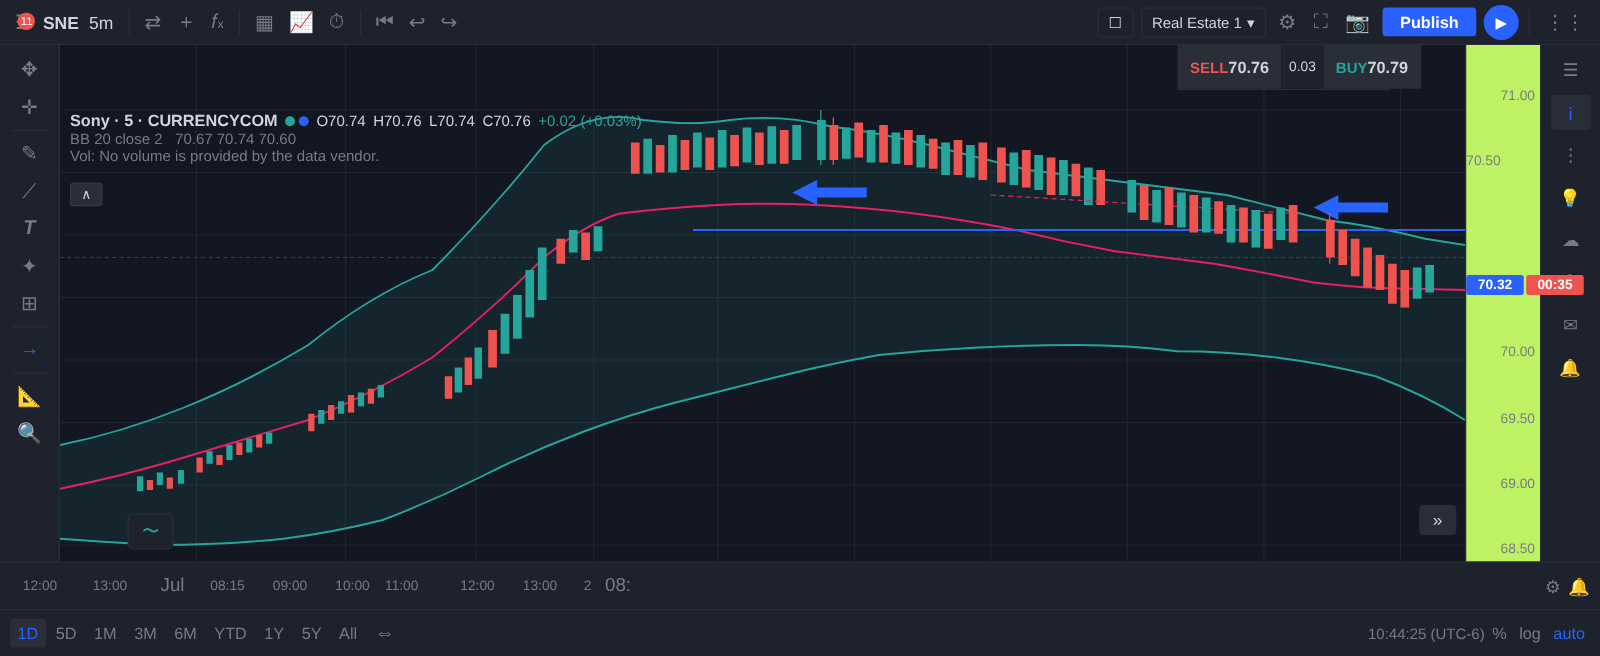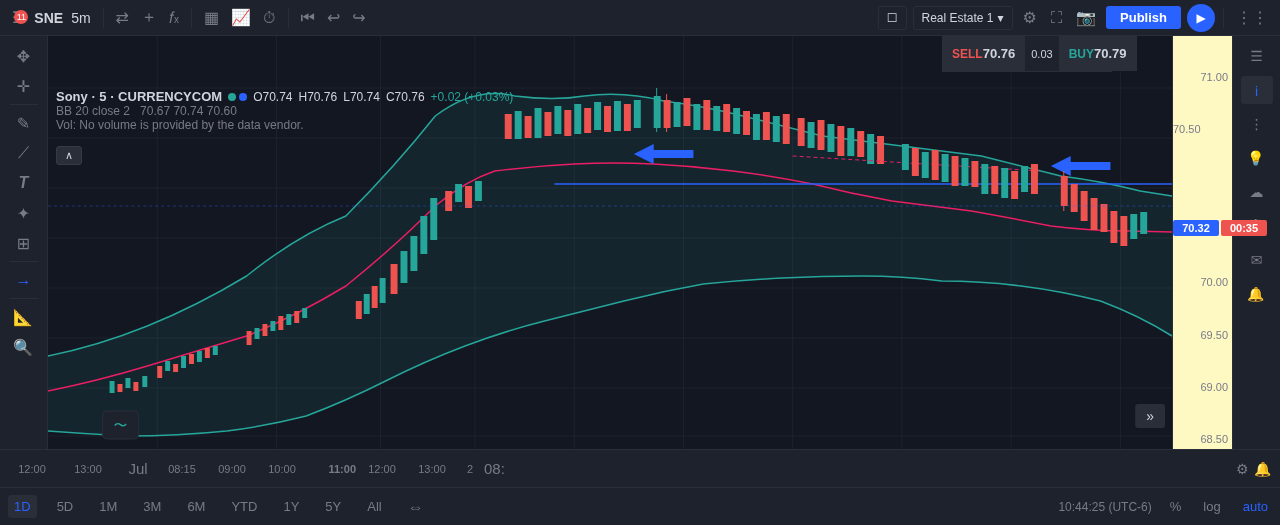--- a/index.html
+++ b/index.html
@@ -37,21 +37,21 @@
     .bb-line { font-size: 12px; color: #787b86; }
     .vol-line { font-size: 12px; color: #787b86; }
 
     .collapse-btn { position: absolute; top: 110px; left: 8px; z-index: 10; background: #2a2e39; border: 1px solid #363a45; color: #d1d4dc; padding: 2px 8px; border-radius: 3px; font-size: 11px; cursor: pointer; }
 
     .right-toolbar { width: 48px; background: #1e222d; border-left: 1px solid #2a2e39; display: flex; flex-direction: column; align-items: center; padding: 6px 0; gap: 6px; }
     .right-toolbar .tool-icon { width: 32px; height: 28px; display: flex; align-items: center; justify-content: center; color: #787b86; cursor: pointer; border-radius: 3px; font-size: 14px; }
     .right-toolbar .tool-icon.active { color: #2962ff; background: #2a2e39; }
 
     
-    .price-axis { width: 60px; background: #fef9c3; border-left: 1px solid #2a2e39; display: flex; flex-direction: column; justify-content: space-between; padding: 0; position: relative; }
+    .price-axis { width: 60px; background: #bef264; border-left: 1px solid #2a2e39; display: flex; flex-direction: column; justify-content: space-between; padding: 0; position: relative; }
     .price-label { font-size: 11px; color: #787b86; text-align: right; padding-right: 4px; line-height: 1; }
 
     
     .buysell-panel { position: absolute; top: 0; right: 60px; width: 170px; height: 36px; display: flex; border-bottom: 1px solid #2a2e39; z-index: 20; }
     .sell-side { flex: 1; background: #2a2e39; display: flex; align-items: center; justify-content: space-between; padding: 0 10px; }
     .sell-label { color: #ef5350; font-size: 12px; font-weight: 700; }
     .sell-price { color: #d1d4dc; font-size: 13px; font-weight: 700; }
     .spread { background: #1e222d; color: #d1d4dc; font-size: 11px; padding: 0 6px; display: flex; align-items: center; }
     .buy-side { flex: 1; background: #2a2e39; display: flex; align-items: center; justify-content: space-between; padding: 0 10px; }
     .buy-label { color: #26a69a; font-size: 12px; font-weight: 700; }
@@ -356,31 +356,31 @@
 
 <div class="time-bar">
 
   <div style="display:flex; align-items:center; gap:2px; flex:1; overflow:hidden;">
     <span style="font-size:11px;color:#787b86;width:48px;text-align:center;">12:00</span>
     <span style="font-size:11px;color:#787b86;width:60px;text-align:center;">13:00</span>
     <span style="font-size:15px;color:#787b86;width:36px;text-align:center;">Jul</span>
     <span style="font-size:11px;color:#787b86;width:48px;text-align:center;">08:15</span>
     <span style="font-size:11px;color:#787b86;width:48px;text-align:center;">09:00</span>
     <span style="font-size:11px;color:#787b86;width:48px;text-align:center;">10:00</span>
-    <span style="font-size:11px;color:#787b86;width:48px;text-align:right;font-weight:bold;">11:00</span>
+    <span style="font-size:11px;color:#787b86;width:48px;text-align:left;">11:00</span>
     <span style="font-size:11px;color:#787b86;width:48px;text-align:center;">12:00</span>
     <span style="font-size:11px;color:#787b86;width:48px;text-align:center;">13:00</span>
     <span style="font-size:11px;color:#787b86;width:24px;text-align:center;">2</span>
     <span style="font-size:15px;color:#787b86;width:28px;text-align:left;">08:</span>
   </div>
   <span style="color:#787b86;cursor:pointer;font-size:14px;margin-right:4px;">⚙</span>
   <span style="color:#787b86;cursor:pointer;font-size:14px;">🔔</span>
 </div>
 
-<div style="height:38px; background:#1e222d; border-top:1px solid #2a2e39; display:flex; align-items:center; padding:0 8px; gap:14px;">
+<div style="height:38px; background:#1e222d; border-top:1px solid #2a2e39; display:flex; align-items:center; padding:0 8px; gap:2px;">
   <button class="time-btn active">1D</button>
   <button class="time-btn">5D</button>
   <button class="time-btn">1M</button>
   <button class="time-btn">3M</button>
   <button class="time-btn">6M</button>
   <button class="time-btn">YTD</button>
   <button class="time-btn">1Y</button>
   <button class="time-btn">5Y</button>
   <button class="time-btn">All</button>
   <button class="time-btn" style="font-size:16px;">⇔</button>

